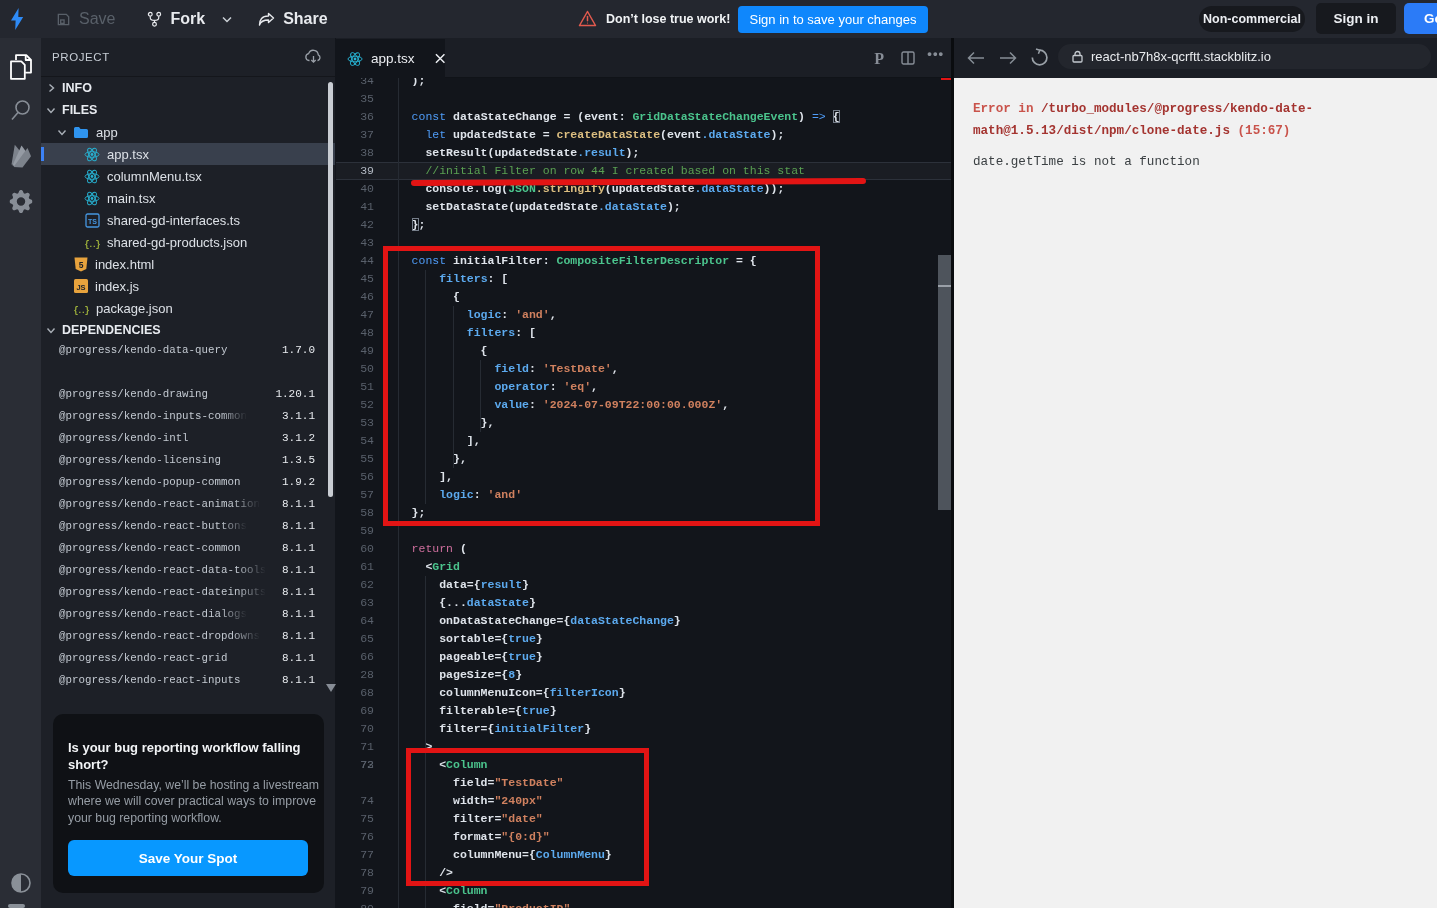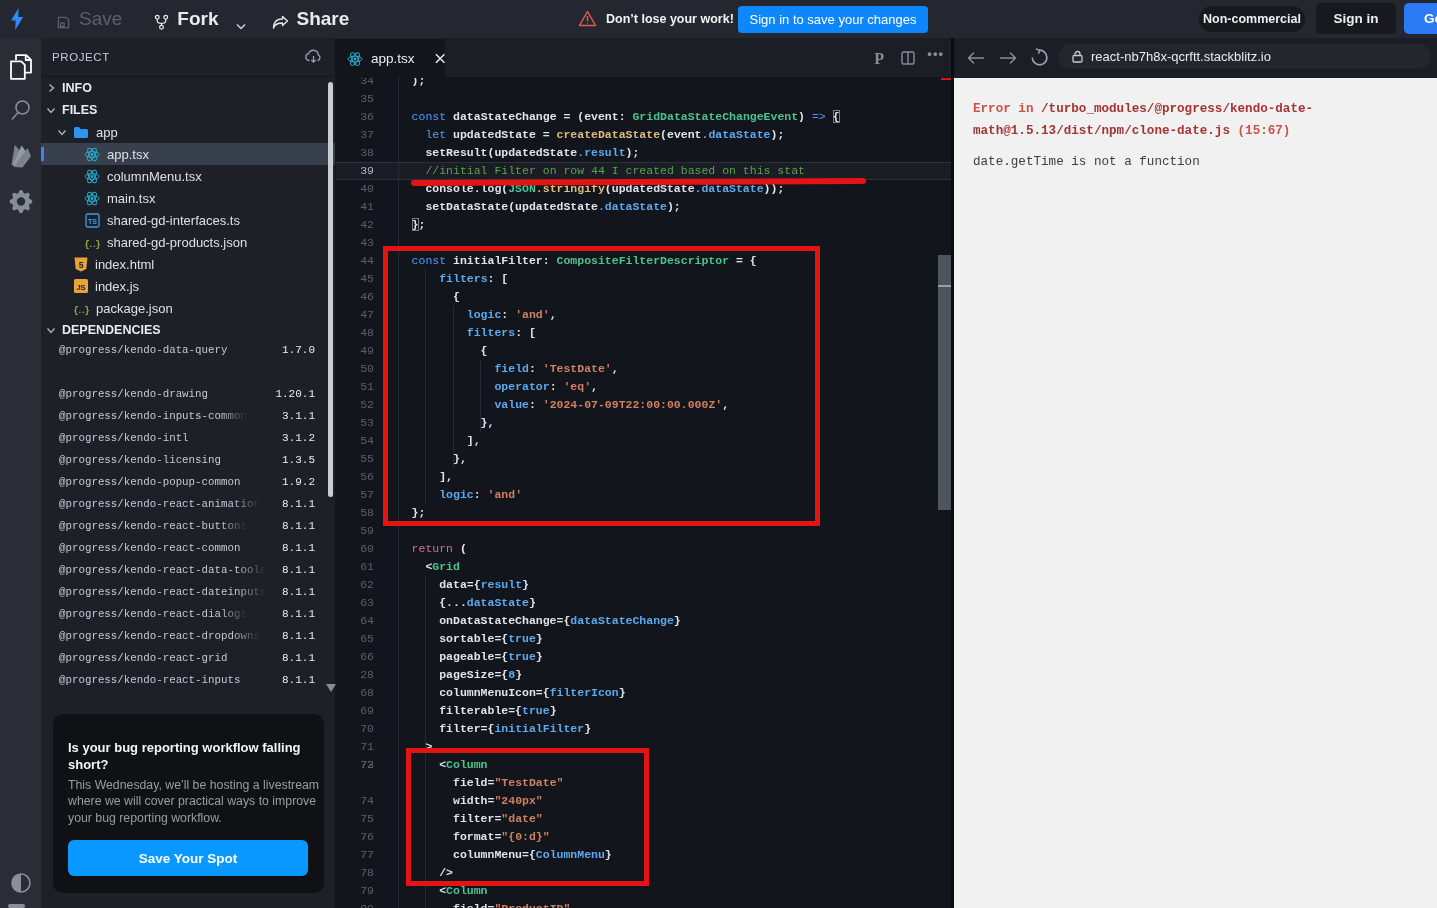--- a/index.html
+++ b/index.html
@@ -1,18 +1,18 @@
 <!DOCTYPE html>
 <html><head><meta charset="utf-8">
 <style>
 *{margin:0;padding:0;box-sizing:border-box}
 html,body{width:1437px;height:908px;overflow:hidden;background:#12151b;font-family:"Liberation Sans",sans-serif}
 
 #topbar{position:absolute;left:0;top:0;width:1437px;height:38px;background:#24272f;display:flex;align-items:center}
-.tbtn{display:flex;align-items:flex-end;gap:8px;color:#e8eaee;font-size:19px;font-weight:700}
+.tbtn{display:flex;align-items:center;gap:8px;color:#e8eaee;font-size:16px;font-weight:700}
 
 #strip{position:absolute;left:0;top:38px;width:41px;height:870px;background:#2a2d35}
 #strip svg{position:absolute;left:50%;transform:translateX(-50%)}
 
 #panel{position:absolute;left:41px;top:38px;width:294px;height:870px;background:#1d2027}
 #phead{position:absolute;left:0;top:0;width:294px;height:39px;border-bottom:1px solid #14161b}
 #phead .t{position:absolute;left:11px;top:13px;font-size:11.5px;letter-spacing:.6px;color:#c6ccd4}
 .trow{position:absolute;left:0;width:294px;height:22px;display:flex;align-items:center;color:#dce0e6;font-size:13px}
 .trow .chev{width:10px;height:10px;margin-right:6px;flex:none}
 .dep{position:absolute;left:0;width:294px;height:22px;font-family:"Liberation Mono",monospace;font-size:10.8px;color:#c3c9d1}
@@ -77,21 +77,21 @@
       </svg></div>
  <div class="tbtn" style="margin-left:26px">
   <svg width="17" height="15" viewBox="0 0 17 15" fill="none" stroke="#e8eaee" stroke-width="1.4">
         <path d="M10.5 1.5 15.5 6 10.5 10.5V8C5 8 2.5 10 1.5 13 1.5 8 4 3.8 10.5 4z" stroke-linejoin="round"></path>
       </svg>Share</div>
  <svg style="position:absolute;left:578px;top:10px" width="19" height="17" viewBox="0 0 19 17" fill="none" stroke="#e25a4e" stroke-width="1.5">
       <path d="M9.5 1.5 1.5 15.5h16z" stroke-linejoin="round"></path>
       <path d="M9.5 6.5v4.2" stroke-linecap="round"></path>
       <circle cx="9.5" cy="13" r=".6" fill="#e25a4e" stroke="none"></circle>
     </svg>
- <div style="position:absolute;left:606px;top:12px;color:#f1f3f5;font-size:12.5px;font-weight:700">Don’t lose your work!</div>
+ <div style="position:absolute;left:606px;top:12px;color:#f1f3f5;font-size:12.5px;font-weight:700">Don’t lose true work!</div>
  <div style="position:absolute;left:738px;top:6px;width:190px;height:27px;background:#0f87fc;border-radius:4px;color:#fff;font-size:13px;display:flex;align-items:center;justify-content:center">Sign in to save your changes</div>
  <div style="position:absolute;left:1199px;top:6px;width:106px;height:26px;border-radius:13px;background:#17191e;color:#eceef2;font-size:12.5px;font-weight:700;display:flex;align-items:center;justify-content:center">Non-commercial</div>
  <div style="position:absolute;left:1316px;top:3px;width:80px;height:31px;border-radius:5px;background:#17191e;color:#eceef2;font-size:13.5px;font-weight:700;display:flex;align-items:center;justify-content:center">Sign in</div>
  <div style="position:absolute;left:1404px;top:3px;width:60px;height:31px;border-radius:5px;background:#2b7bf7;color:#fff;font-size:13.5px;font-weight:700;display:flex;align-items:center;padding-left:20px">Get</div>
 </div>
 
 <div id="strip">
  <svg style="top:16px" width="23" height="26" viewBox="0 0 23 26" fill="none" stroke="#fff" stroke-width="1.8">
       <path d="M6.5 6V1.2h10.3L21.5 6v12.6h-5.8" stroke-linejoin="round"></path>
       <path d="M16.2 1.2V6h5.3" stroke-linejoin="round"></path>

